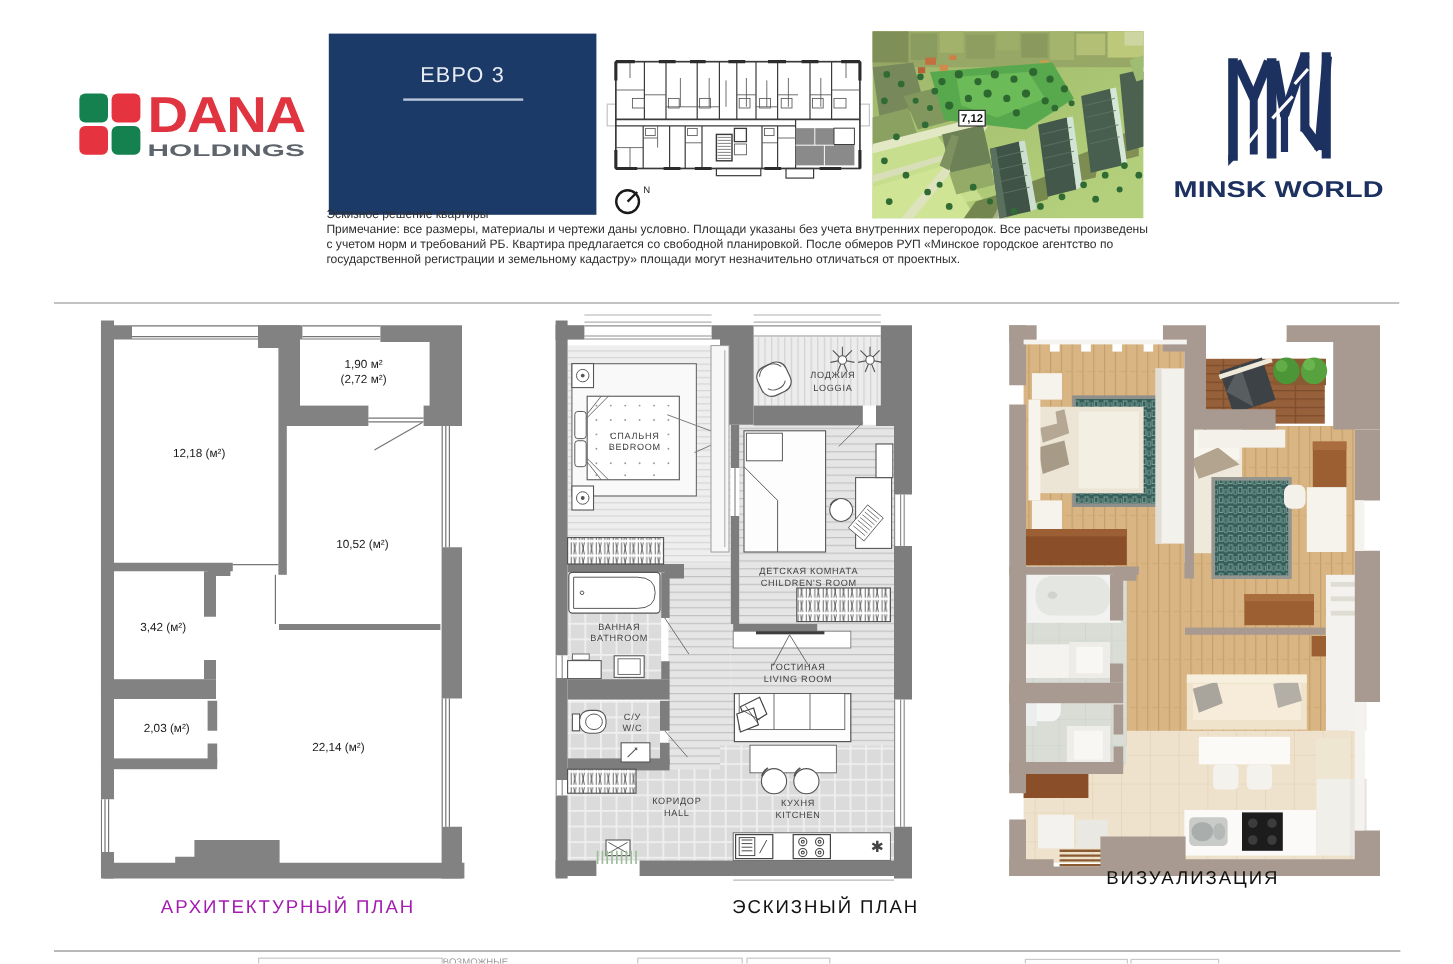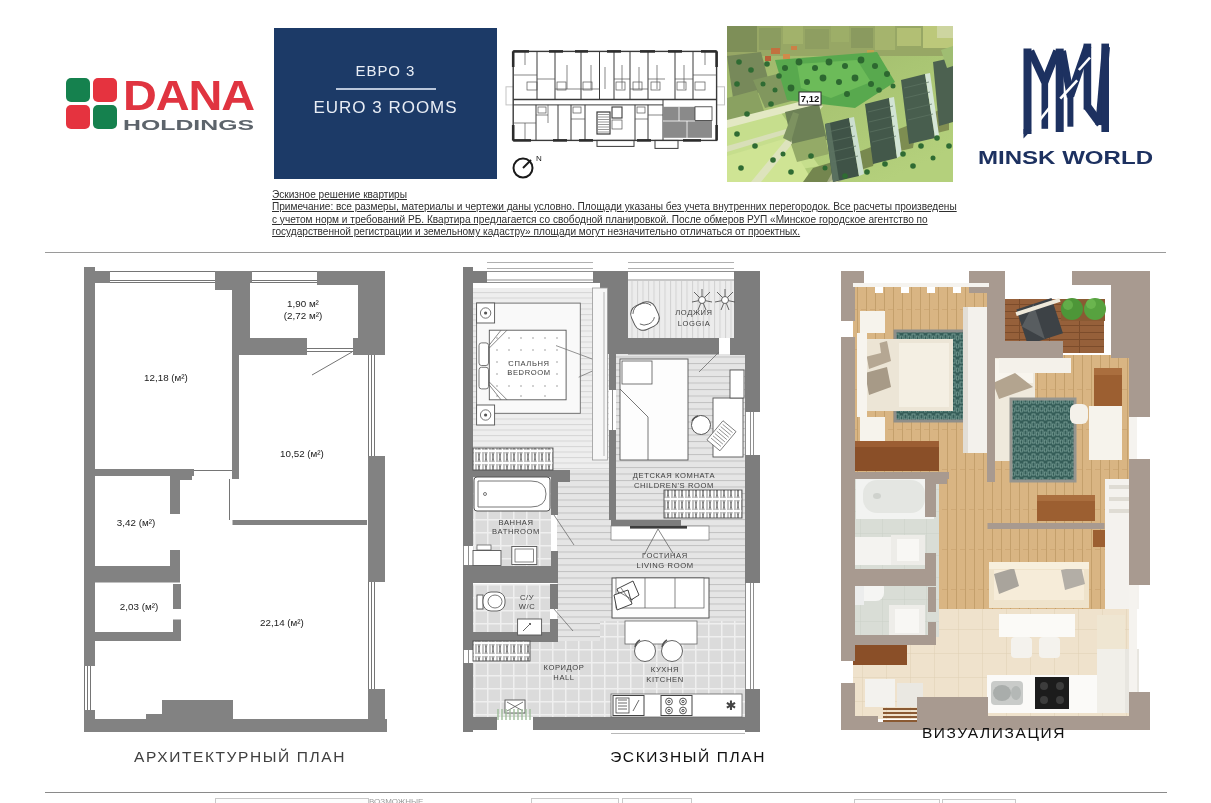--- a/index.html
+++ b/index.html
@@ -21,23 +21,22 @@
   <rect x="0" y="28" width="24" height="24" rx="5" fill="#e5333f"></rect>
 
   <rect x="27" y="28" width="24" height="24" rx="5" fill="#15814e"></rect>
 
   <text x="57" y="33" font-family="Liberation Sans,sans-serif" font-size="42" font-weight="bold" fill="#e03440" textLength="131" lengthAdjust="spacingAndGlyphs" style="letter-spacing:-1px">DANA</text>
 
   <text x="57" y="53" font-family="Liberation Sans,sans-serif" font-size="14" font-weight="bold" fill="#5d646b" textLength="131" lengthAdjust="spacingAndGlyphs">HOLDINGS</text>
 </svg>
 
 <div class="abs" style="left:274px;top:28px;width:223px;height:151px;background:#1c3a67;color:#e8edf5;text-align:center;">
-  <div style="margin-top:34px;font-size:15px;letter-spacing:1px;">ЕВРО 3</div>
+  <div style="margin-top:24px;font-size:18px;letter-spacing:1px;">ЕВРО 3</div>
   <div style="width:100px;height:2px;background:#b9c6da;margin:9px auto 8px auto;"></div>
-  <div style="font-size:17px;letter-spacing:1px;">EURO 3 ROOMS</div>
 </div>
 
 <svg class="abs" style="left:505px;top:45px;" width="222" height="140" viewBox="0 0 222 140">
 
   <rect x="1" y="41.8" width="218.5" height="18.1" fill="none" stroke="#c4c4c4" stroke-width="1"></rect>
 
   <rect x="8.2" y="6.4" width="203.4" height="89" fill="#ffffff" stroke="#3a3a3a" stroke-width="1.4"></rect>
 
   <line x1="8.2" y1="54.5" x2="211.6" y2="54.5" stroke="#3a3a3a" stroke-width="1.3"></line>
   <line x1="8.2" y1="59.9" x2="158" y2="59.9" stroke="#3a3a3a" stroke-width="1"></line>
@@ -319,21 +318,21 @@
 
   <g stroke="#ffffff" stroke-width="2.6">
     <line x1="59.4" y1="83" x2="76.2" y2="61.8"></line>
     <line x1="82.3" y1="58.6" x2="99.2" y2="40.3"></line>
     <line x1="100.9" y1="30" x2="112" y2="17.5"></line>
   </g>
 
   <text x="0" y="124" font-size="19" font-weight="bold" fill="#1d3160" textLength="175" lengthAdjust="spacingAndGlyphs">MINSK&nbsp;WORLD</text>
 </svg>
 
-<div class="abs" style="left:272px;top:189px;font-size:10.1px;line-height:12.35px;color:#2e2e2e;white-space:nowrap;text-decoration:underline;">
+<div class="abs" style="left:272px;top:174px;font-size:10.1px;line-height:12.35px;color:#2e2e2e;white-space:nowrap;">
 Эскизное решение квартиры<br>
 Примечание: все размеры, материалы и чертежи даны условно. Площади указаны без учета внутренних перегородок. Все расчеты произведены<br>
 с учетом норм и требований РБ. Квартира предлагается со свободной планировкой. После обмеров РУП «Минское городское агентство по<br>
 государственной регистрации и земельному кадастру» площади могут незначительно отличаться от проектных.
 </div>
 
 <div class="abs" style="left:45px;top:252px;width:1121px;height:1px;background:#9a9a9a;"></div>
 
 <div class="abs" style="left:45px;top:792px;width:1122px;height:1px;background:#8a8a8a;"></div>
 
@@ -916,17 +915,17 @@
     <rect x="206" y="2" width="7" height="16"></rect>
   </g>
 
   <g fill="#f5f3ef">
     <rect x="14" y="14" width="136" height="4"></rect>
     <rect x="290" y="148" width="8" height="42"></rect>
     <rect x="290" y="316" width="8" height="107"></rect>
   </g>
 </svg>
 
-<div class="abs" style="left:90px;top:748px;width:300px;text-align:center;font-size:15.5px;letter-spacing:1.6px;color:#404040;">АРХИТЕКТУРНЫЙ ПЛАН</div>
+<div class="abs" style="left:90px;top:748px;width:300px;text-align:center;font-size:15.5px;letter-spacing:1.6px;color:#a21caf;">АРХИТЕКТУРНЫЙ ПЛАН</div>
 
 <div class="abs" style="left:466px;top:748px;width:300px;text-align:right;font-size:15.5px;letter-spacing:1.6px;color:#111;">ЭСКИЗНЫЙ ПЛАН</div>
 
 <div class="abs" style="left:844px;top:724px;width:300px;text-align:center;font-size:15.5px;letter-spacing:1.6px;color:#111;">ВИЗУАЛИЗАЦИЯ</div>
 
 </body></html>

